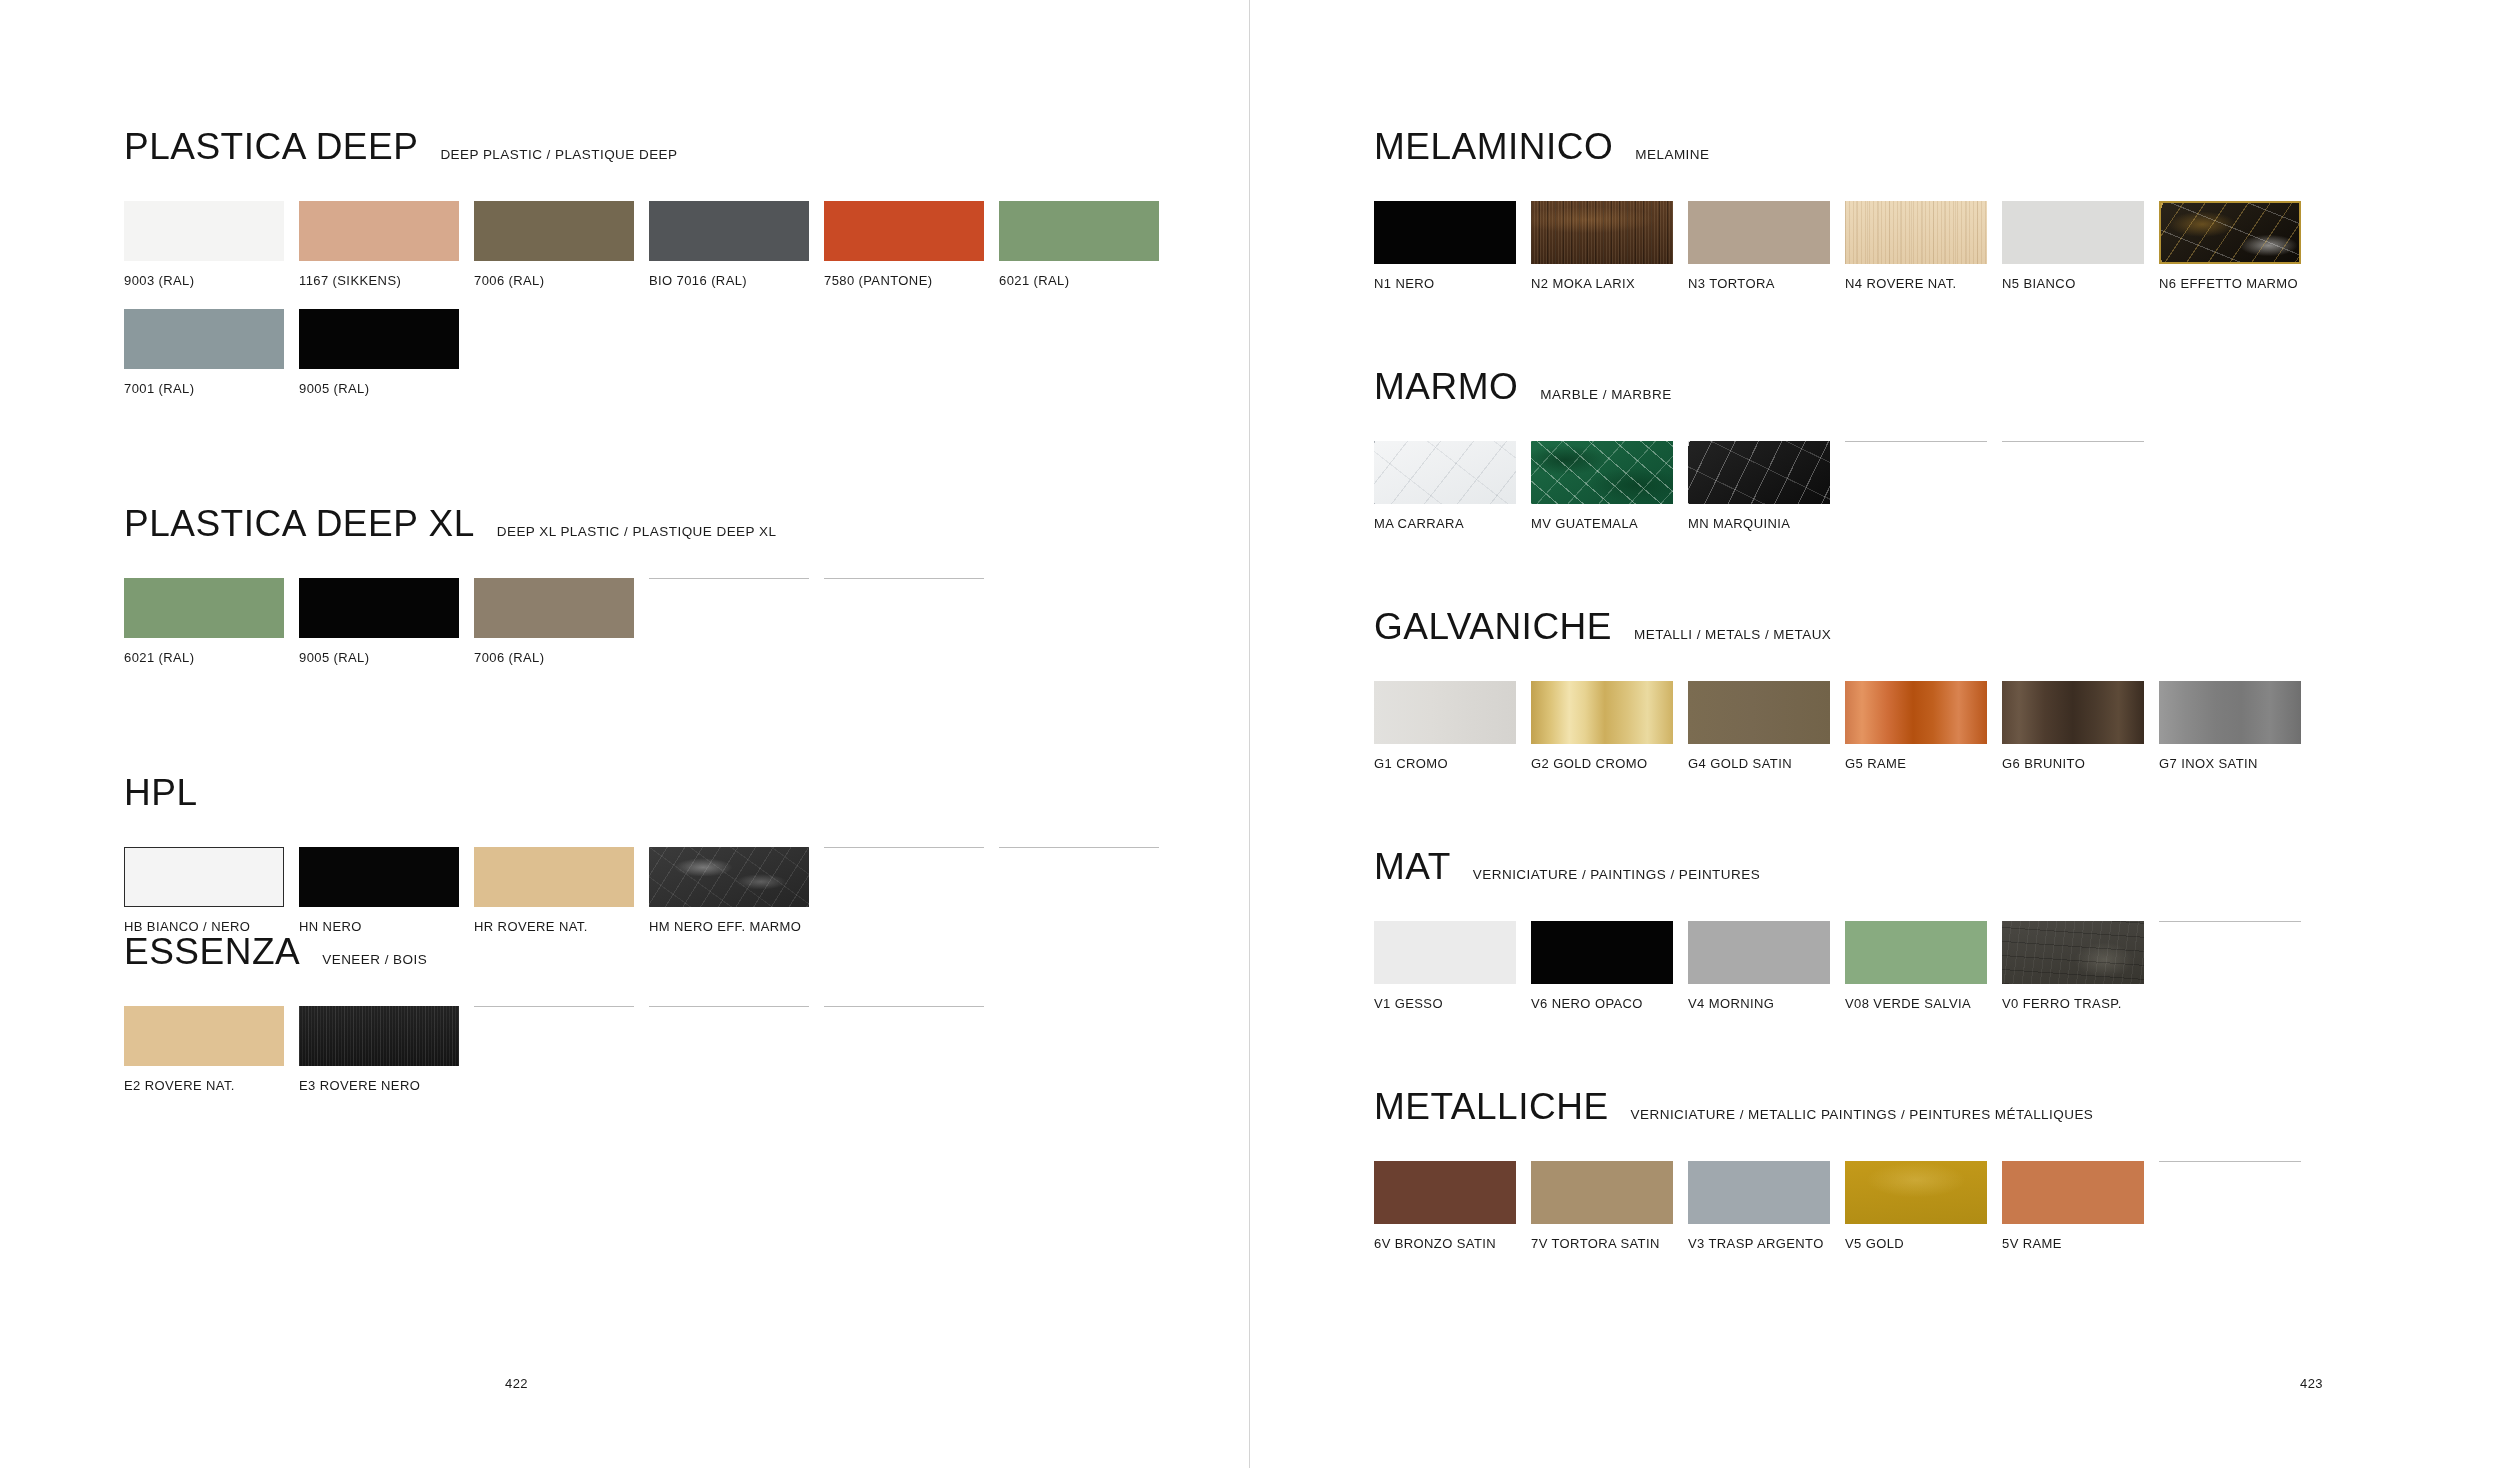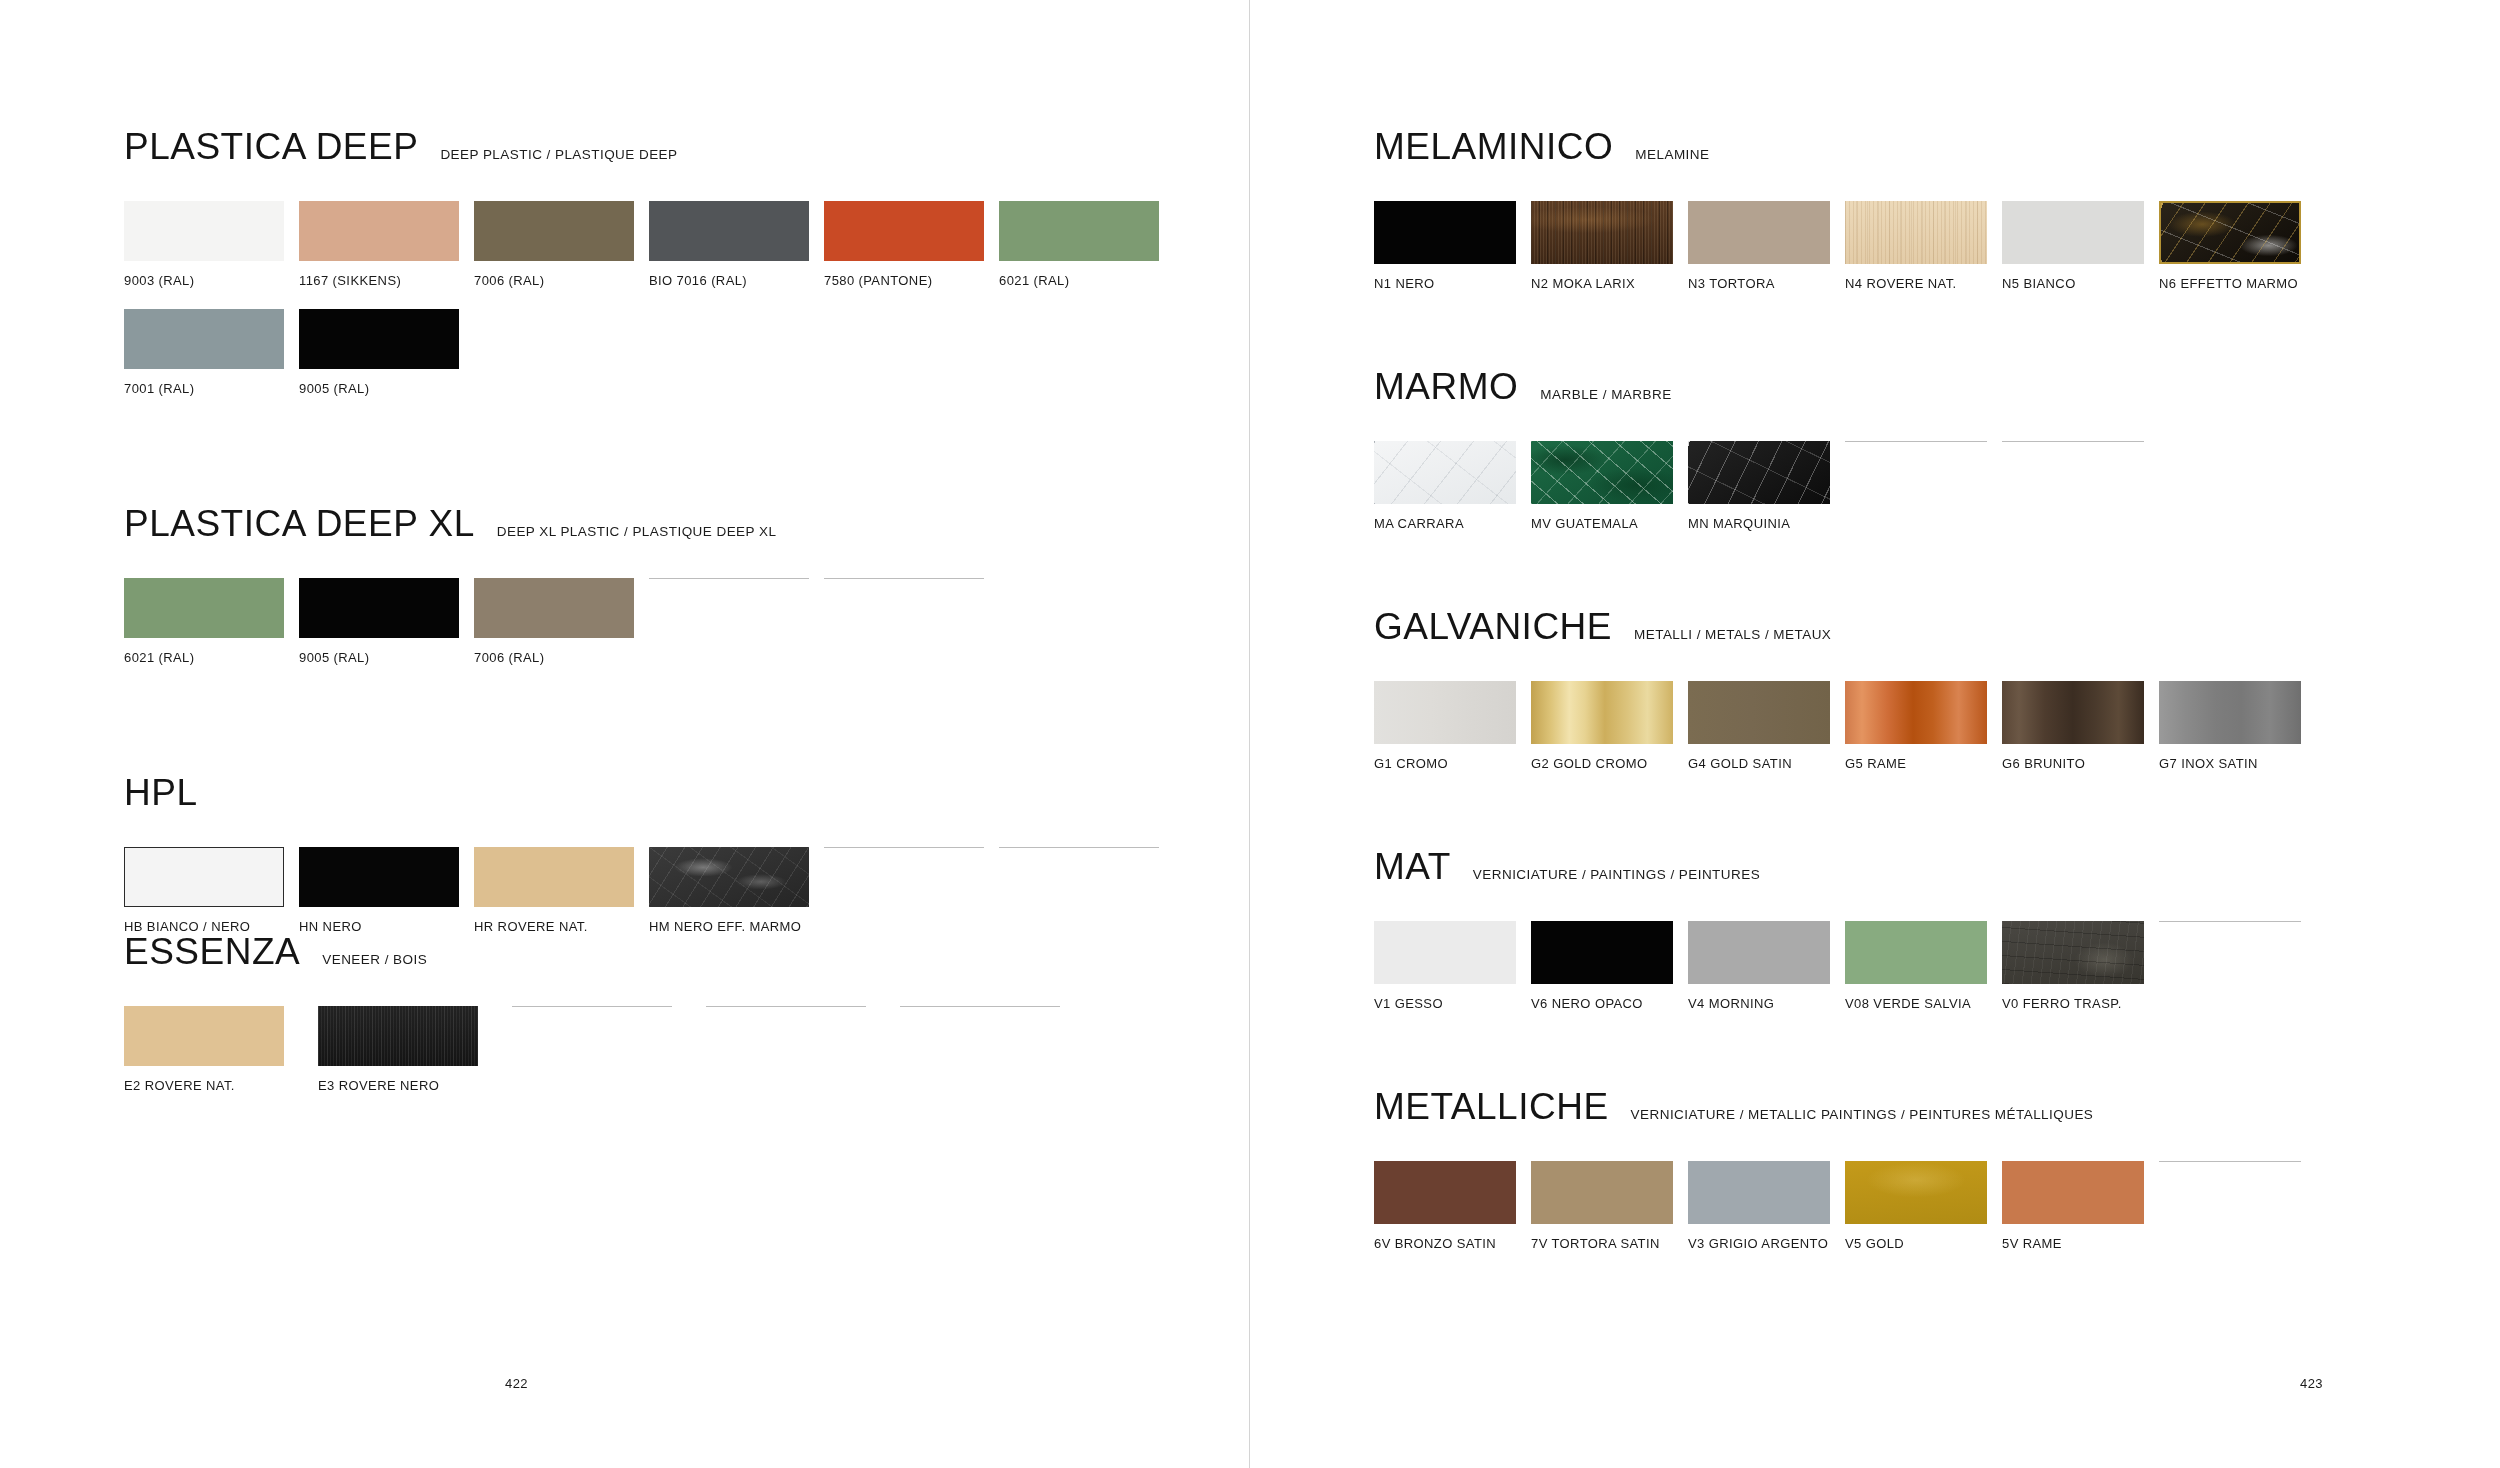--- a/index.html
+++ b/index.html
@@ -334,21 +334,21 @@
             <div class="cell">
               <div class="chip empty" style="height: 1px;"></div>
             </div>
           </div>
         </div>
         <div class="section" style="">
           <div class="sec-head">
             <div class="sec-title">ESSENZA</div>
             <div class="sec-sub">VENEER / BOIS</div>
           </div>
-          <div class="grid" style="margin-top: 36px; gap: 19px;">
+          <div class="grid" style="margin-top: 36px;">
             <div class="cell">
               <div class="chip" style="background: rgb(224, 194, 148);">
                 <div class="tx tex-oak-light-2"></div>
               </div>
               <div class="caption">E2 ROVERE NAT.</div>
             </div>
             <div class="cell">
               <div class="chip" style="background: rgb(27, 27, 27);">
                 <div class="tx tex-rovere-nero"></div>
               </div>
@@ -532,21 +532,21 @@
             <div class="cell">
               <div class="chip" style="background: rgb(107, 64, 48);"></div>
               <div class="caption">6V BRONZO SATIN</div>
             </div>
             <div class="cell">
               <div class="chip" style="background: rgb(168, 144, 109);"></div>
               <div class="caption">7V TORTORA SATIN</div>
             </div>
             <div class="cell">
               <div class="chip" style="background: rgb(160, 168, 174);"></div>
-              <div class="caption">V3 GRIGIO ARGENTO</div>
+              <div class="caption">V3 TRASP ARGENTO</div>
             </div>
             <div class="cell">
               <div class="chip" style="background: rgb(189, 148, 23);">
                 <div class="tx tex-v5gold"></div>
               </div>
               <div class="caption">V5 GOLD</div>
             </div>
             <div class="cell">
               <div class="chip" style="background: rgb(200, 121, 76);"></div>
               <div class="caption">5V RAME</div>

